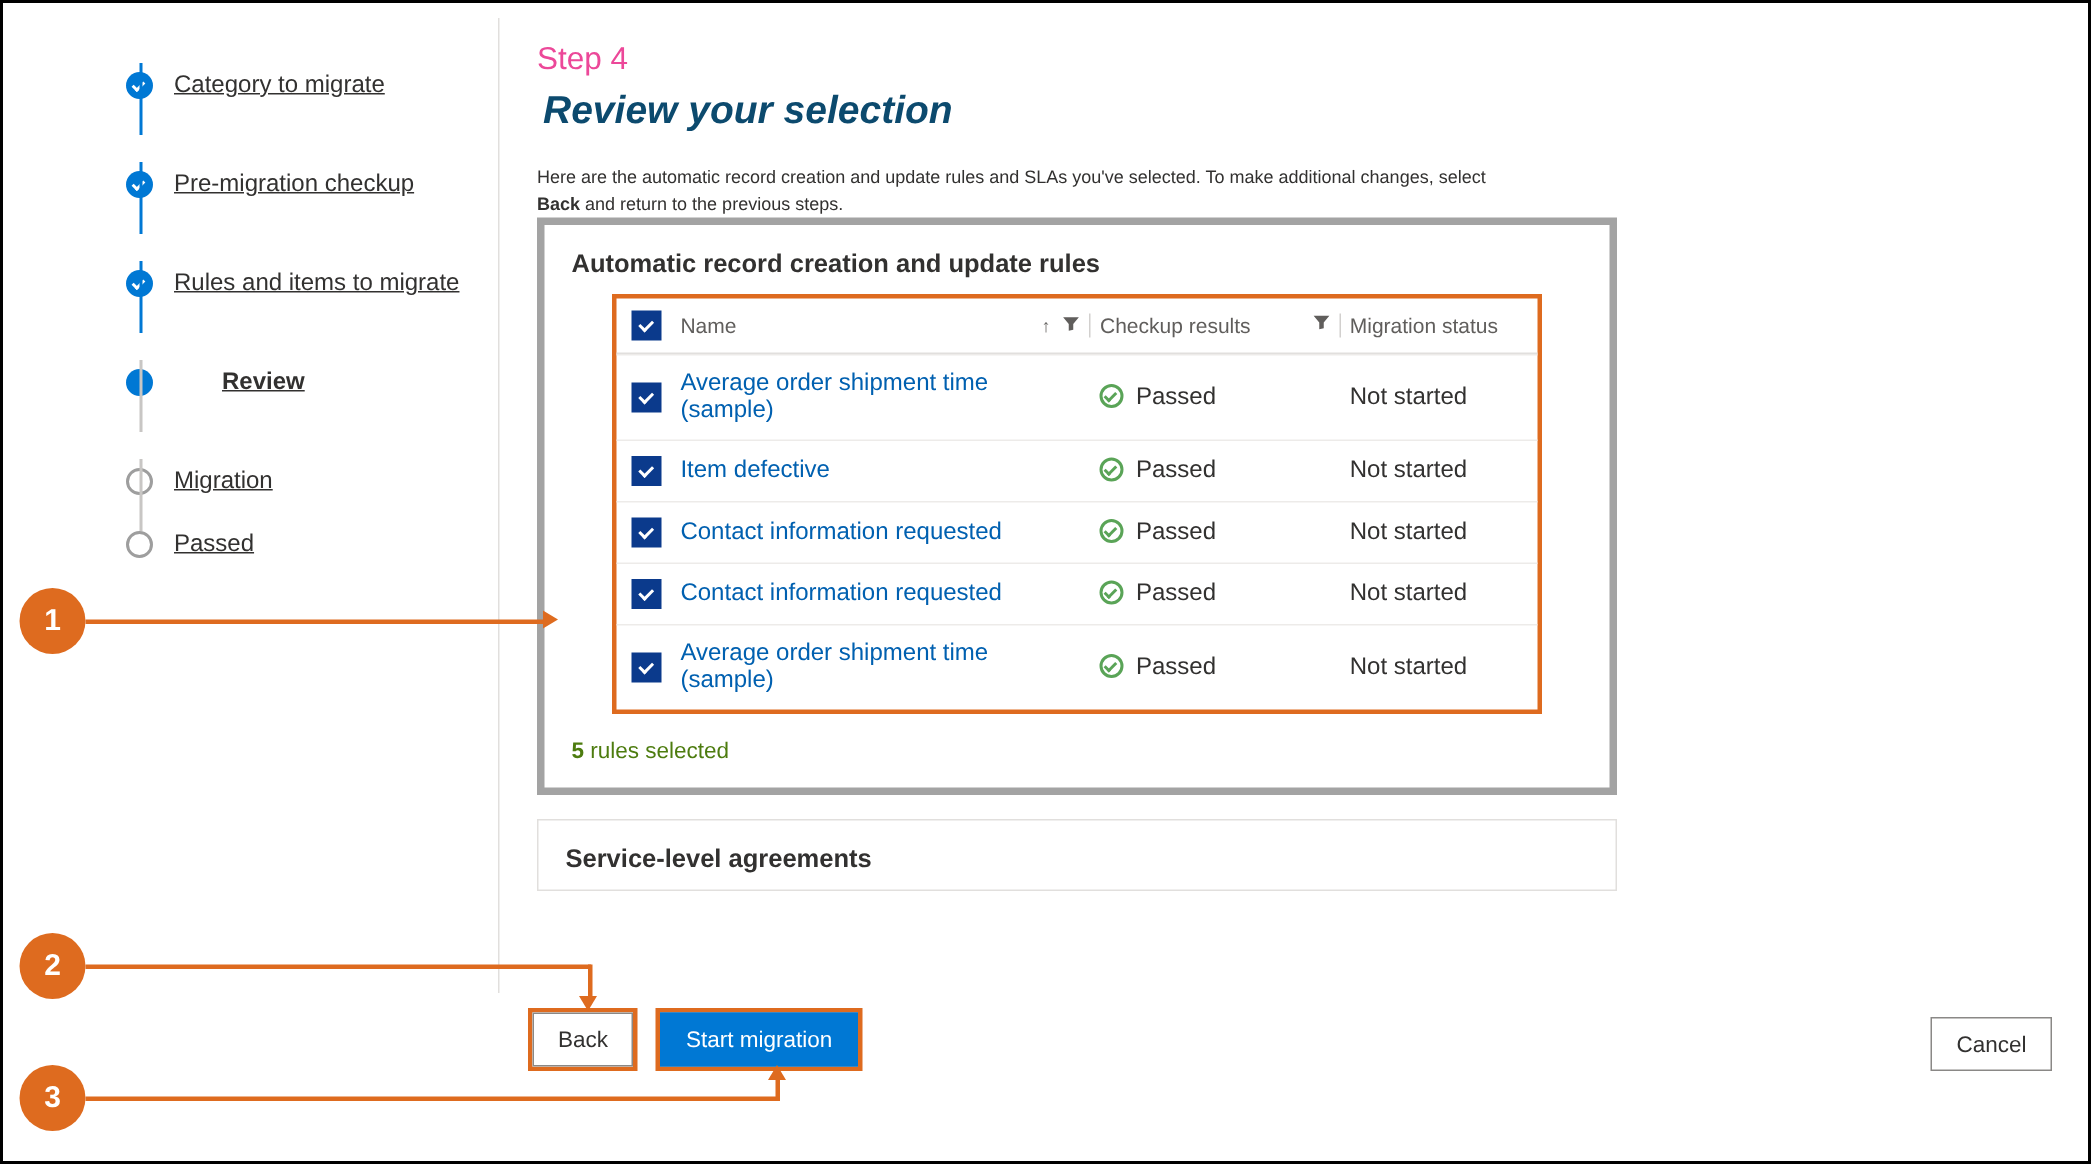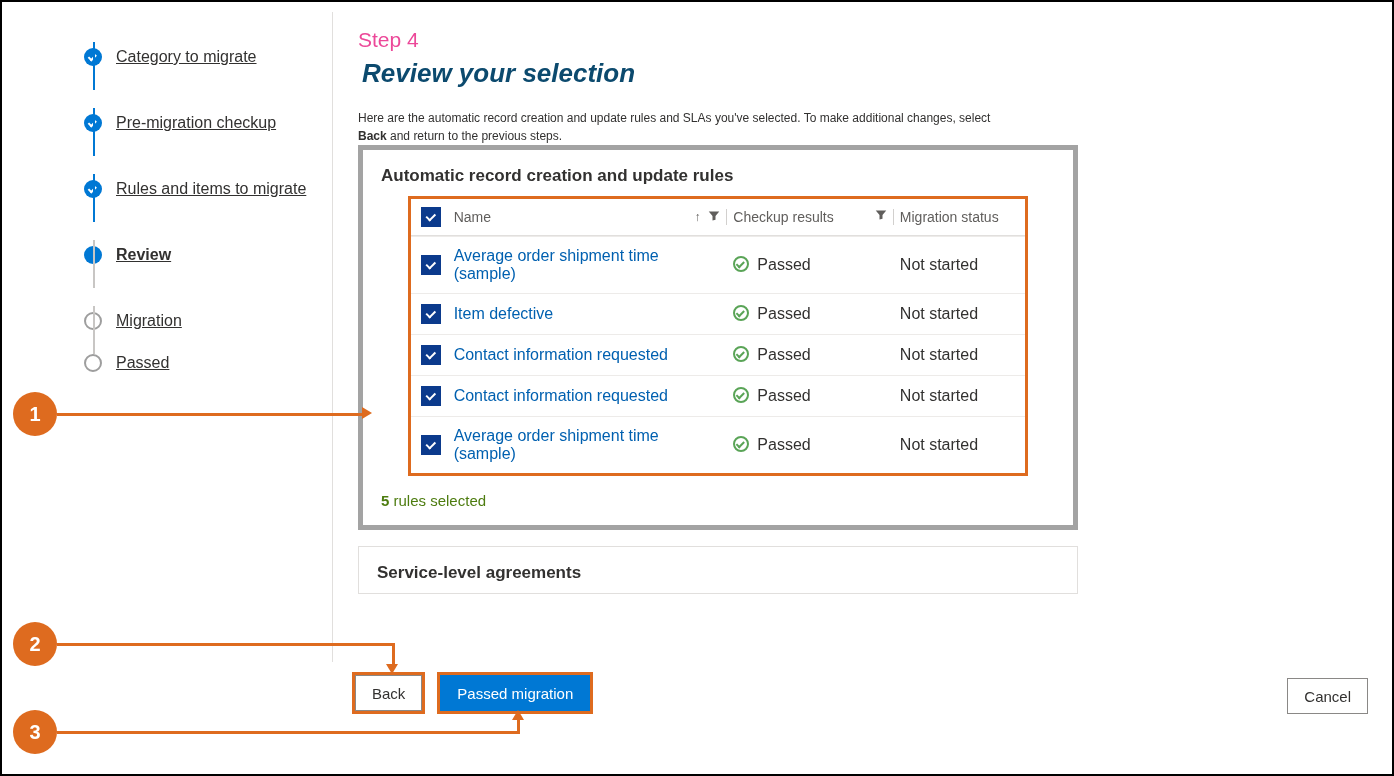--- a/index.html
+++ b/index.html
@@ -10,21 +10,21 @@
   .stepper { position: absolute; left: 82px; top: 22px; }
   .step { display: flex; align-items: center; margin-bottom: 0; position: relative; height: 66px; }
   .step:last-child { height: auto; }
   .step-icon { width: 18px; height: 18px; border-radius: 50%; display: flex; align-items: center; justify-content: center; flex-shrink: 0; margin-right: 14px; }
   .step-icon.checked { background: #0078d4; }
   .step-icon.checked::after { content: ""; width: 6px; height: 3px; border-left: 2px solid #fff; border-bottom: 2px solid #fff; transform: rotate(-45deg) translate(0px,-1px); }
   .step-icon.current { background: #0078d4; }
   .step-icon.current::after { content: ""; width: 8px; height: 8px; background: #0078d4; border-radius: 50%; }
   .step-icon.pending { background: #fff; border: 2px solid #9e9e9e; }
   .step-label { font-size: 16px; color: #323130; text-decoration: underline; }
-  .step.current .step-label { font-weight: 600; }
+  .step.current .step-label { font-weight: 600; margin-left: 32px; }
   .step-connector { position: absolute; left: 9px; top: 18px; width: 2px; height: 48px; }
   .step-connector.blue { background: #0078d4; }
   .step-connector.gray { background: #c8c6c4; }
 
   
   .vdivider { position: absolute; left: 330px; top: 10px; width: 1px; height: 650px; background: #e1dfdd; }
 
   
   .main { position: absolute; left: 356px; top: 26px; width: 720px; }
   .step-num { font-size: 21px; color: #ec4899; margin-bottom: 6px; }
@@ -237,21 +237,21 @@
     <div class="panel2">
       <div class="panel-title">Service-level agreements</div>
     </div>
   </div>
 
   <div class="footer">
     <div class="outline-orange">
       <div class="btn">Back</div>
     </div>
     <div class="outline-orange">
-      <div class="btn primary">Passed migration</div>
+      <div class="btn primary">Start migration</div>
     </div>
   </div>
   <div class="btn cancel">Cancel</div>
 
   <div class="callout-circle" style="left:11px; top:390px;">1</div>
   <div class="arrow-line" style="left:55px; top:411px; width:306px; height:3px;"></div>
   <div class="arrow-head-right" style="left:360px; top:405px;"></div>
 
   <div class="callout-circle" style="left:11px; top:620px;">2</div>
   <div class="arrow-line" style="left:55px; top:641px; width:337px; height:3px;"></div>

